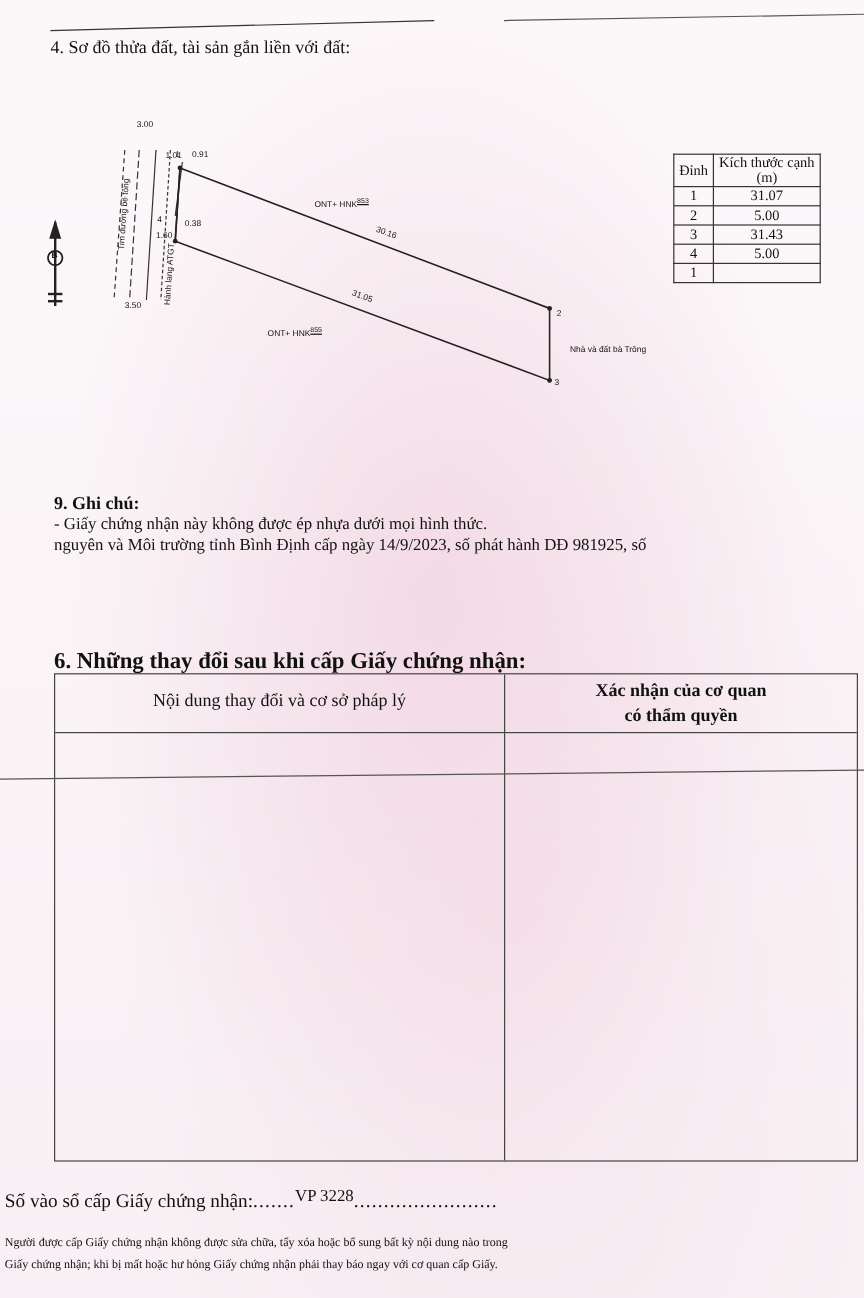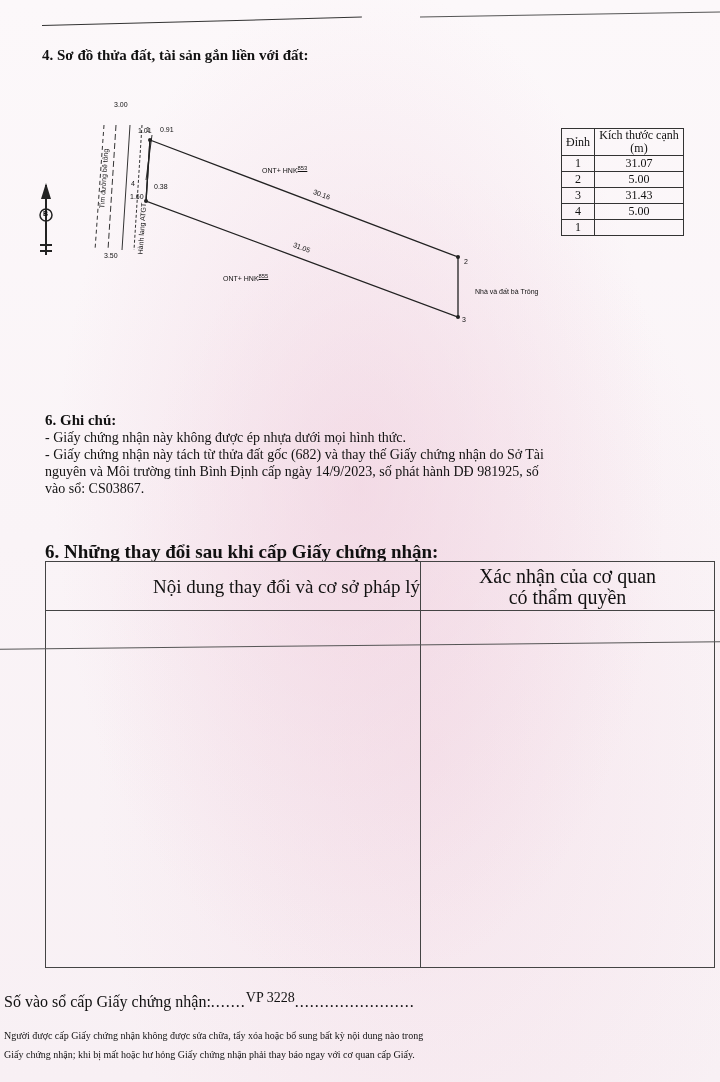--- a/index.html
+++ b/index.html
@@ -10,36 +10,36 @@
       color:#111;
     }
     .bg-tint {
       position:absolute; inset:0;
       background:
         radial-gradient(ellipse at 50% 45%, rgba(236,196,214,0.45), rgba(255,255,255,0) 60%),
         radial-gradient(ellipse at 60% 70%, rgba(240,205,220,0.35), rgba(255,255,255,0) 55%),
         linear-gradient(#fcf8fa,#f8f0f4);
     }
     .abs { position:absolute; }
-    .h4 { left:42px; top:47px; font-weight:bold; font-size:15px; }
+    .h4 { left:42px; top:32px; font-weight:normal; font-size:15px; }
     .h4-strike { left:42px; top:25px; width:320px; height:1px; background:#333; transform:rotate(-1.5deg); transform-origin:left; position:absolute; }
     .tiny { font-size:7px; font-family:"Liberation Sans",sans-serif; }
     .dim-table { position:absolute; left:561px; top:128px; border-collapse:collapse; font-size:12px; font-family:"Liberation Serif",serif; }
     .dim-table td, .dim-table th { border:1px solid #333; padding:0 4px;margin-top:32px; }
     .dim-table th { font-weight:normal; font-size:12px; line-height:13px; }
     .dim-table .pt { width:24px; text-align:center; }
     .dim-table .len { width:80px; text-align:center; }
     .notes { left:45px; top:412px; font-size:14px; line-height:17px; width:670px; }
     .notes .title { font-weight:bold; font-size:15px; }
     .h6 { left:45px; top:541px; font-weight:bold; font-size:19px; }
     .change-table { position:absolute; left:45px; top:561px; width:668px; height:405px; border:1px solid #444; }
     .change-table .vsep { position:absolute; left:374px; top:0; bottom:0; width:1px; background:#444; }
     .change-table .hsep { position:absolute; left:0; right:0; top:48px; height:1px; background:#444; }
-    .col1h { position:absolute; left:0; width:374px; top:14px; text-align:right; font-size:19px; }
-    .col2h { position:absolute; left:375px; width:293px; top:4px; text-align:center; font-size:20px; line-height:21px; }
+    .col1h { position:absolute; left:0; width:374px; top:14px; text-align:center; font-size:15px; }
+    .col2h { position:absolute; left:375px; width:293px; top:4px; text-align:center; font-size:15px; line-height:21px;font-weight:bold; }
     .fold { position:absolute; left:0; width:720px; height:1px; background:#555; }
     .reg { left:4px; top:993px; font-size:16px;text-align:center; }
     .reg .dots { letter-spacing:1px; }
     .reg .val { font-size:14px; position:relative; top:-5px; }
     .warn { left:4px; top:1026px; font-size:10px; line-height:19px; width:712px; }
   </style>
 </head>
 <body>
 
 <div class="bg-tint"></div>
@@ -112,25 +112,23 @@
         <td class="len">5.00</td>
       </tr>
   <tr>
         <td class="pt">1</td>
         <td class="len"></td>
       </tr>
 </tbody>
   </table>
 
 <div class="abs notes">
-  <div class="title">6. Ghi chú:</div>
+  <div class="title">9. Ghi chú:</div>
   <div>- Giấy chứng nhận này không được ép nhựa dưới mọi hình thức.</div>
-  <div>- Giấy chứng nhận này tách từ thửa đất gốc (682) và thay thế Giấy chứng nhận do Sở Tài</div>
   <div>nguyên và Môi trường tỉnh Bình Định cấp ngày 14/9/2023, số phát hành DĐ 981925,  số</div>
-  <div>vào sổ: CS03867.</div>
 </div>
 
 <div class="abs h6">6. Những thay đổi sau khi cấp Giấy chứng nhận:</div>
 <div class="change-table">
   <div class="vsep"></div>
   <div class="hsep"></div>
   <div class="col1h">Nội dung thay đổi và cơ sở pháp lý</div>
   <div class="col2h">
     <div>Xác nhận của cơ quan</div>
     <div>có thẩm quyền</div>

